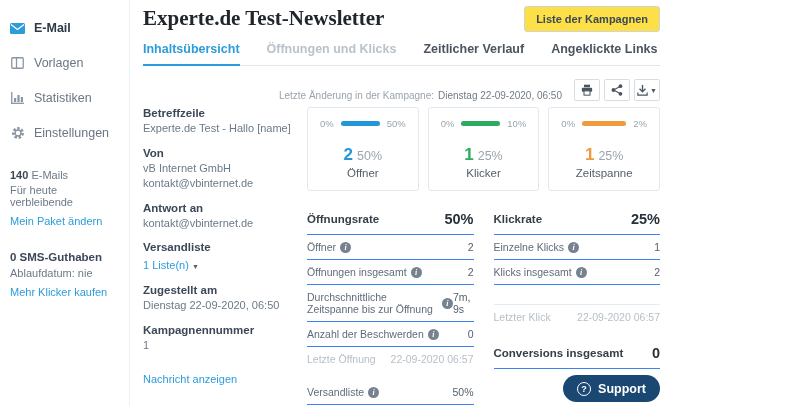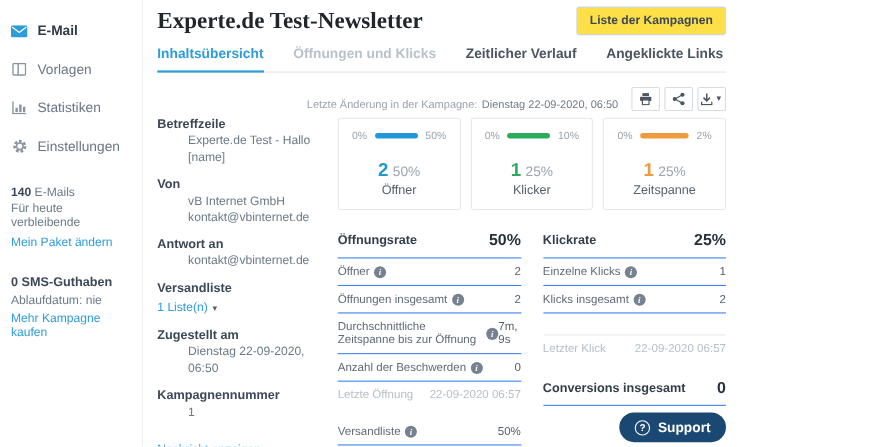--- a/index.html
+++ b/index.html
@@ -37,21 +37,21 @@
   .meta-value { font-size:10px; color:#717b85; margin-right:8px; }
   .icon-btn { width:26px; height:22px; background:#fff; border:1px solid #d8dde2; border-radius:2px;
     display:inline-flex; align-items:center; justify-content:center; cursor:pointer; gap:2px; }
   .icon-btn svg { display:block; }
   .caret { font-size:7px; color:#4a5560; line-height:1; }
 
   .content { display:flex; margin-top:6px; flex:1; }
   .info-col { width:164px; min-width:164px; padding-right:10px; }
   .info-group { margin-bottom:11px; }
   .info-label { font-size:11.5px; font-weight:bold; color:#3c4858; margin-bottom:2px; }
-  .info-value { font-size:11px; color:#6b7a88; line-height:1.35;margin-left:28px; }
+  .info-value { font-size:11px; color:#6b7a88; line-height:1.35; }
   .info-link { font-size:11px; color:#2d9cdb; cursor:pointer; }
 
   .stats-col { flex:1; display:flex; flex-direction:column; }
   .cards { display:flex; gap:9px; }
   .card { flex:1; border:1px solid #e4e8ec; border-radius:3px; background:#fff; padding:10px 12px 8px 12px; height:84px; }
   .gauge-row { display:flex; align-items:center; }
   .gauge-minmax { font-size:9.5px; color:#9aa4ad; }
   .gauge-bar { flex:1; height:5px; border-radius:3px; margin:0 7px; }
   .bar-blue { background:#2196d9; } .bar-green { background:#2aab5e; } .bar-orange { background:#f09a3e; }
   .num-blue { color:#2196d9; } .num-green { color:#2aab5e; } .num-orange { color:#f09a3e; }
@@ -131,21 +131,21 @@
 
     <div class="pkg">
       <div class="pkg-line"><b>140</b><span> E-Mails</span></div>
       <div class="pkg-line">Für heute verbleibende</div>
       <span class="side-link">Mein Paket ändern</span>
     </div>
 
     <div class="sms">
       <div class="sms-title">0 SMS-Guthaben</div>
       <div class="pkg-line">Ablaufdatum: nie</div>
-      <span class="side-link">Mehr Kampagne kaufen</span>
+      <span class="side-link">Mehr Klicker kaufen</span>
     </div>
   </aside>
 
   <main class="main">
 
     <div class="topbar">
       <h1 class="page-title">Experte.de Test-Newsletter</h1>
       <button class="btn-campaigns">Liste der Kampagnen</button>
     </div>
 

